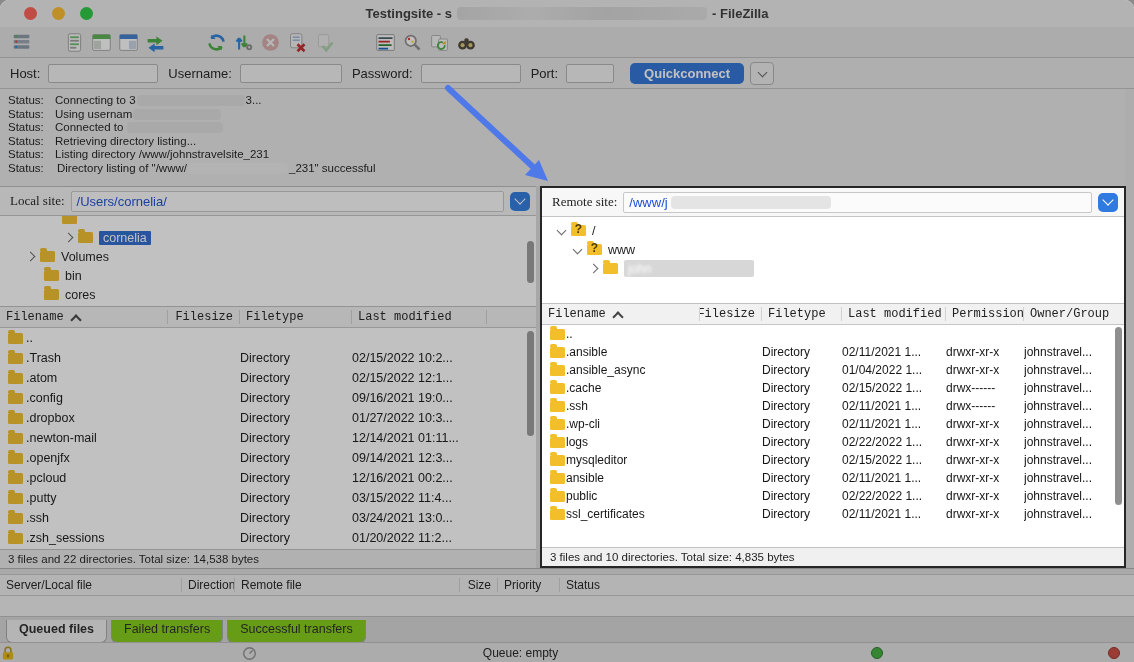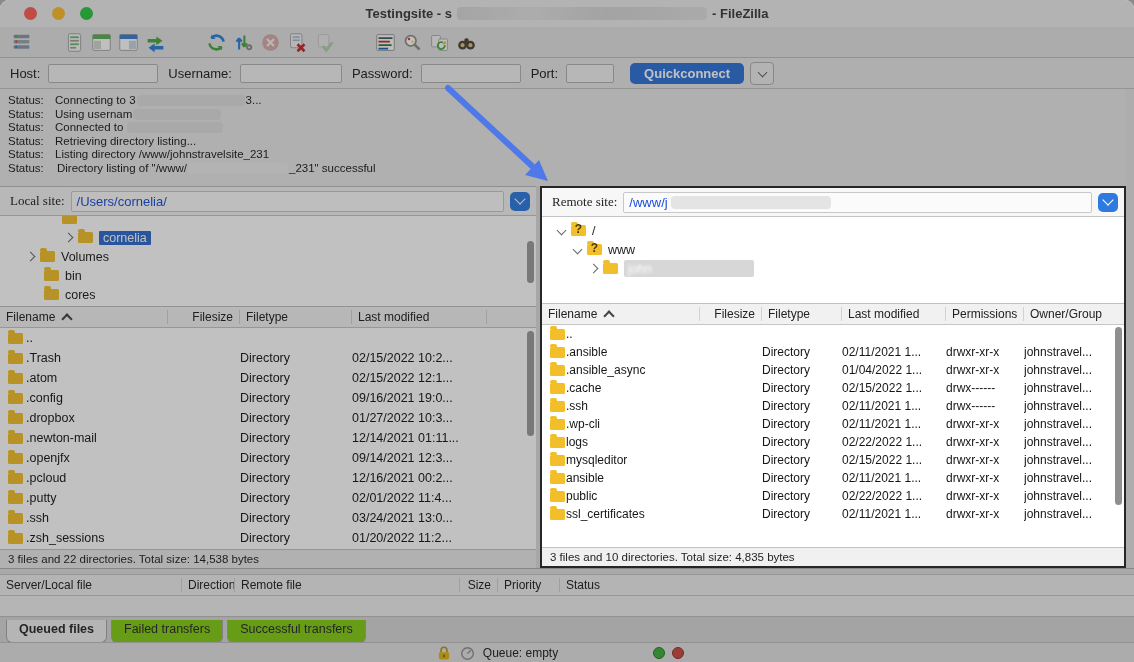--- a/index.html
+++ b/index.html
@@ -73,21 +73,21 @@
              color:#4a3a00;line-height:14px;}
   .sel-blue{background:#2f6bd0;color:#fff;padding:0 4px;border-radius:1px;}
   .tree-sel-redact{background:#d7d7d7;border-radius:2px;height:17px;width:126px;display:flex;
                    align-items:center;padding-left:4px;overflow:hidden;}
   .blurtxt{color:#fff;filter:blur(1.5px);font-size:12.5px;}
   .vscroll{position:absolute;right:2px;width:7px;border-radius:4px;background:#9b9b9b;}
 
   .listhead{height:20px;display:grid;align-items:center;background:#f1f1f1;border-bottom:1px solid #c6c6c6;
             font-size:12px;color:#222;flex:0 0 auto;}
   .listhead .hc{padding:0 6px;border-right:1px solid #d2d2d2;height:14px;line-height:14px;
-                display:flex;align-items:center;overflow:hidden;white-space:nowrap;}
+                display:flex;align-items:flex-end;overflow:hidden;white-space:nowrap;font-family:Liberation Mono, monospace;}
   .sortup{width:6px;height:6px;border-left:2px solid #444;border-top:2px solid #444;transform:rotate(45deg);
           display:inline-block;margin-left:8px;margin-top:3px;}
   .ghead-l{grid-template-columns:168px 72px 112px 135px 1fr;}
   .ghead-r{grid-template-columns:158px 62px 80px 104px 78px 1fr;}
   .list{flex:1;position:relative;overflow:hidden;background:#fff;}
   .frow{display:grid;align-items:center;font-size:12.5px;color:#161616;}
   .frow.l{height:20px;grid-template-columns:26px 142px 72px 112px 135px 1fr;}
   .frow.r{height:18px;grid-template-columns:24px 134px 62px 80px 104px 78px 1fr;font-size:12px;}
   .frow .cell{overflow:hidden;white-space:nowrap;padding-right:4px;}
   .frow .icn{display:flex;justify-content:flex-start;padding-left:8px;}
@@ -102,21 +102,21 @@
          font-size:12px;color:#222;align-items:center;}
   .qhead .hc{padding:0 6px;border-right:1px solid #d2d2d2;height:14px;line-height:14px;white-space:nowrap;overflow:hidden;}
   .qempty{height:20px;background:#efefef;}
   .qtabs{display:flex;gap:4px;padding:3px 0 0 6px;background:#d7d7d7;border-top:1px solid #bdbdbd;height:23px;}
   .qtab{padding:2px 12px 3px;font-size:12.5px;color:#2a2a2a;background:#84cc16;border:1px solid #a8a8a8;
         border-radius:0 0 6px 6px;border-top:none;}
   .qtab.active{font-weight:bold;background:#efefef;}
 
   
   .bottombar{position:absolute;left:0;top:642px;right:0;height:20px;background:#e2e2e2;
-             border-top:1px solid #bdbdbd;display:flex;align-items:center;justify-content:center;
+             border-top:1px solid #bdbdbd;display:flex;align-items:center;justify-content:space-between;
              font-size:12px;color:#222;}
   .bb-ico{display:flex;align-items:center;margin-right:8px;}
   .queue-text{margin-right:95px;}
   .dot{width:10px;height:10px;border-radius:50%;margin-right:7px;}
   .dot.g{background:#3fae3c;border:1px solid #2c7b2a;} .dot.r{background:#cc4a40;border:1px solid #93332c;margin-right:14px;}
 
   
   .spotlight{position:absolute;left:540px;top:186px;width:586px;height:382px;z-index:40;
              box-shadow:0 0 0 1400px rgba(25,25,25,0.27);pointer-events:none;}
   .arrow-svg{position:absolute;left:430px;top:80px;width:145px;height:120px;z-index:70;pointer-events:none;}
@@ -447,21 +447,21 @@
             <span class="cell"></span>
           </div>
 
           <div class="frow l">
             <span class="icn">
               <span class="folder"></span>
             </span>
             <span class="cell">.putty</span>
             <span class="cell num"></span>
             <span class="cell">Directory</span>
-            <span class="cell">02/01/2022 11:4...</span>
+            <span class="cell">03/15/2022 11:4...</span>
             <span class="cell"></span>
           </div>
 
           <div class="frow l">
             <span class="icn">
               <span class="folder"></span>
             </span>
             <span class="cell">.ssh</span>
             <span class="cell num"></span>
             <span class="cell">Directory</span>

